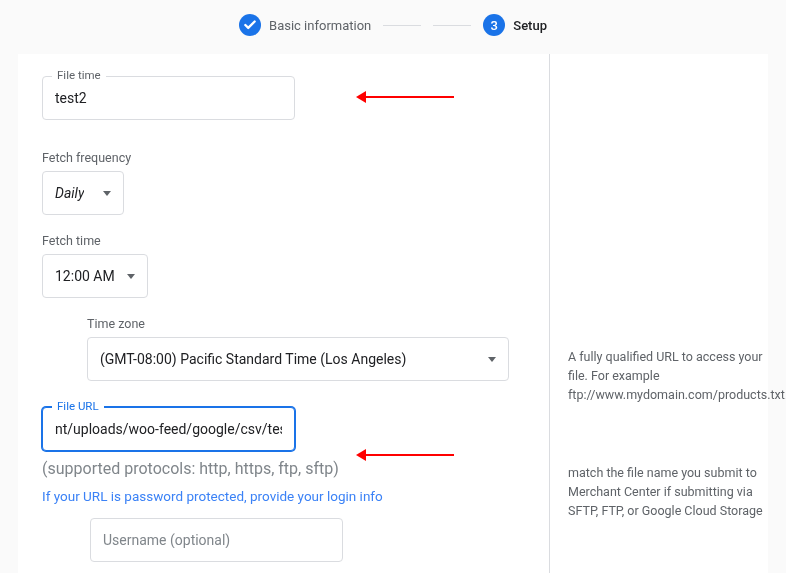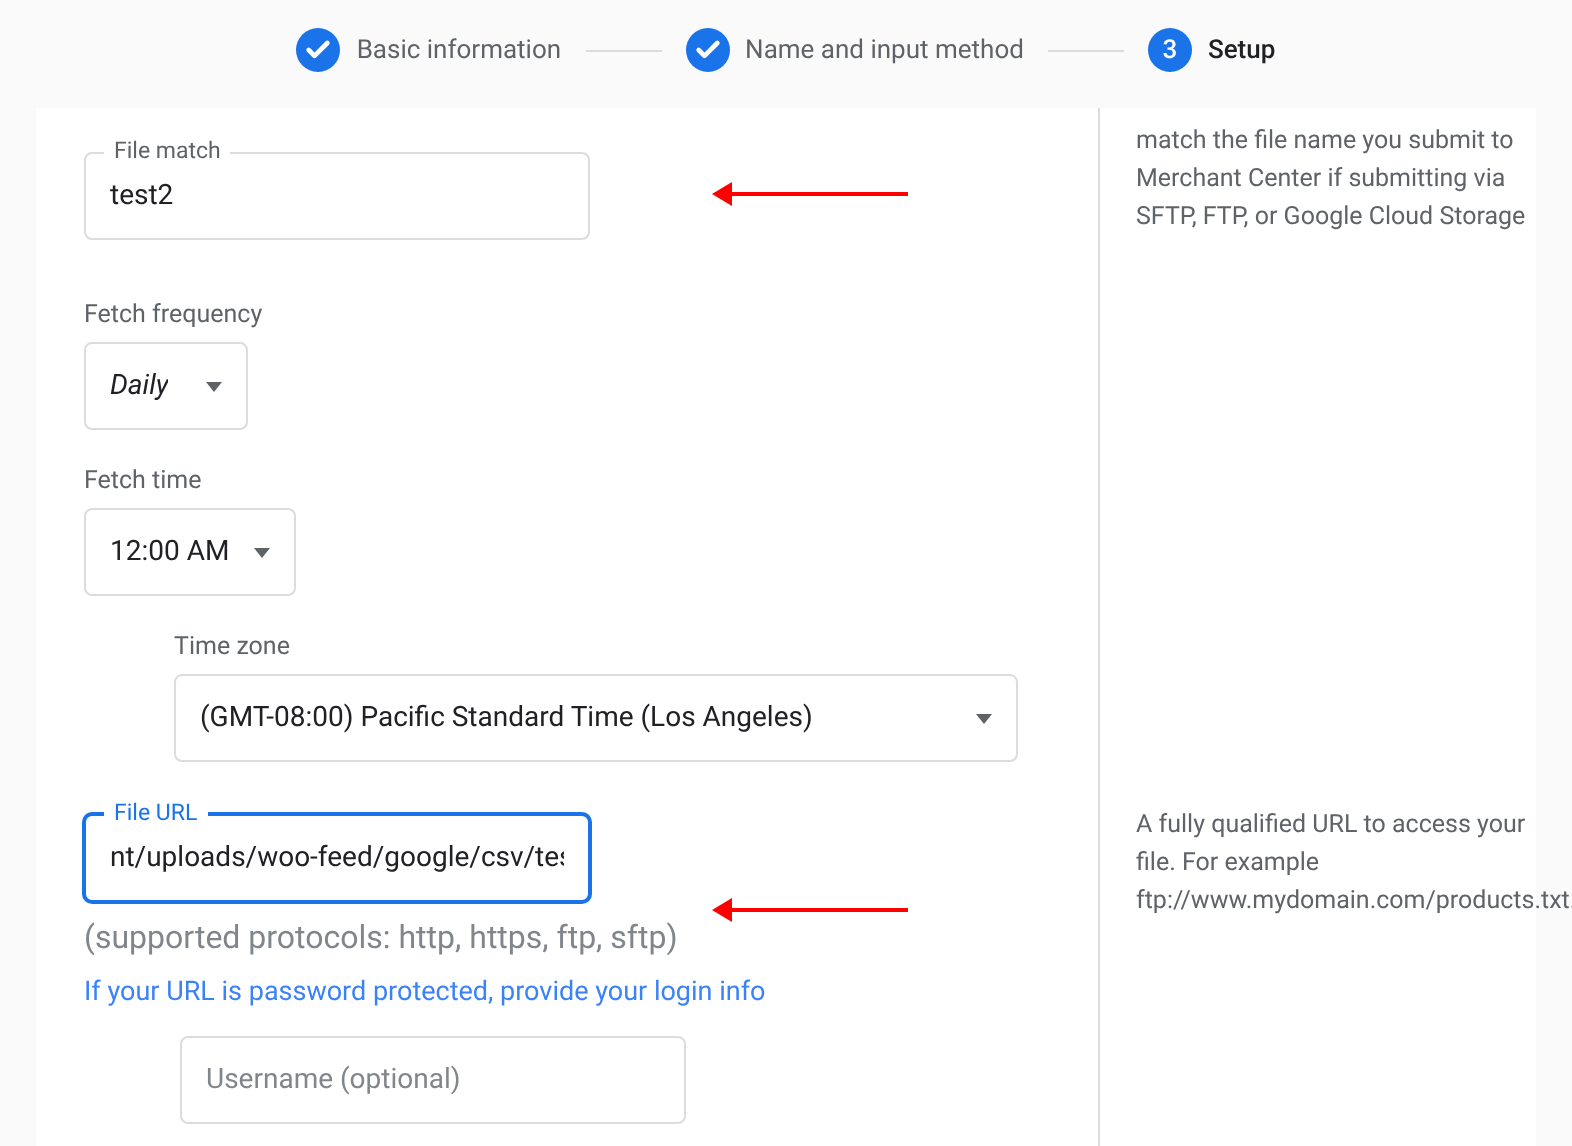--- a/index.html
+++ b/index.html
@@ -151,43 +151,35 @@
 <div class="stepper">
   <div class="step">
     <span class="step-circle">
       <svg class="check-svg" viewBox="0 0 24 24" fill="none" stroke="white" stroke-width="4" stroke-linecap="round" stroke-linejoin="round">
           <polyline points="20 6 9 17 4 12"></polyline>
         </svg>
     </span>
     <span class="step-label">Basic information</span>
   </div>
   <div class="step-connector"></div>
-  <div class="step">
-    <span class="step-circle">
-      <svg class="check-svg" viewBox="0 0 24 24" fill="none" stroke="white" stroke-width="4" stroke-linecap="round" stroke-linejoin="round">
-          <polyline points="20 6 9 17 4 12"></polyline>
-        </svg>
-    </span>
-    <span class="step-label">Name and input method</span>
-  </div>
   <div class="step-connector"></div>
   <div class="step active">
     <span class="step-circle">3</span>
     <span class="step-label">Setup</span>
   </div>
 </div>
 
 <div class="panel">
   <div class="left">
 
     <div class="arrow-annot arrow1"></div>
     <div class="arrow-annot arrow2"></div>
 
     <div class="field-wrap" style="margin-bottom:30px;">
-      <span class="float-label">File match</span>
+      <span class="float-label">File time</span>
       <div class="outlined wide">
         <span class="input-text">test2</span>
       </div>
     </div>
 
     <div class="field-wrap">
       <span class="plain-label">Fetch frequency</span>
       <div class="outlined" style="min-width:82px;font-style:italic;">
         <span class="input-text">Daily</span>
         <span class="dropdown-arrow"></span>
@@ -222,16 +214,16 @@
 
     <div class="field-wrap" style="margin-bottom:0;padding-left:48px;">
       <div class="outlined wide">
         <span class="input-text muted">Username (optional)</span>
       </div>
     </div>
 
   </div>
 
   <div class="right">
+    <div class="right-block lower">A fully qualified URL to access your file. For example ftp://www.mydomain.com/products.txt.</div>
     <div class="right-block">match the file name you submit to Merchant Center if submitting via SFTP, FTP, or Google Cloud Storage</div>
-    <div class="right-block lower">A fully qualified URL to access your file. For example ftp://www.mydomain.com/products.txt.</div>
   </div>
 </div>
 
 </body></html>

